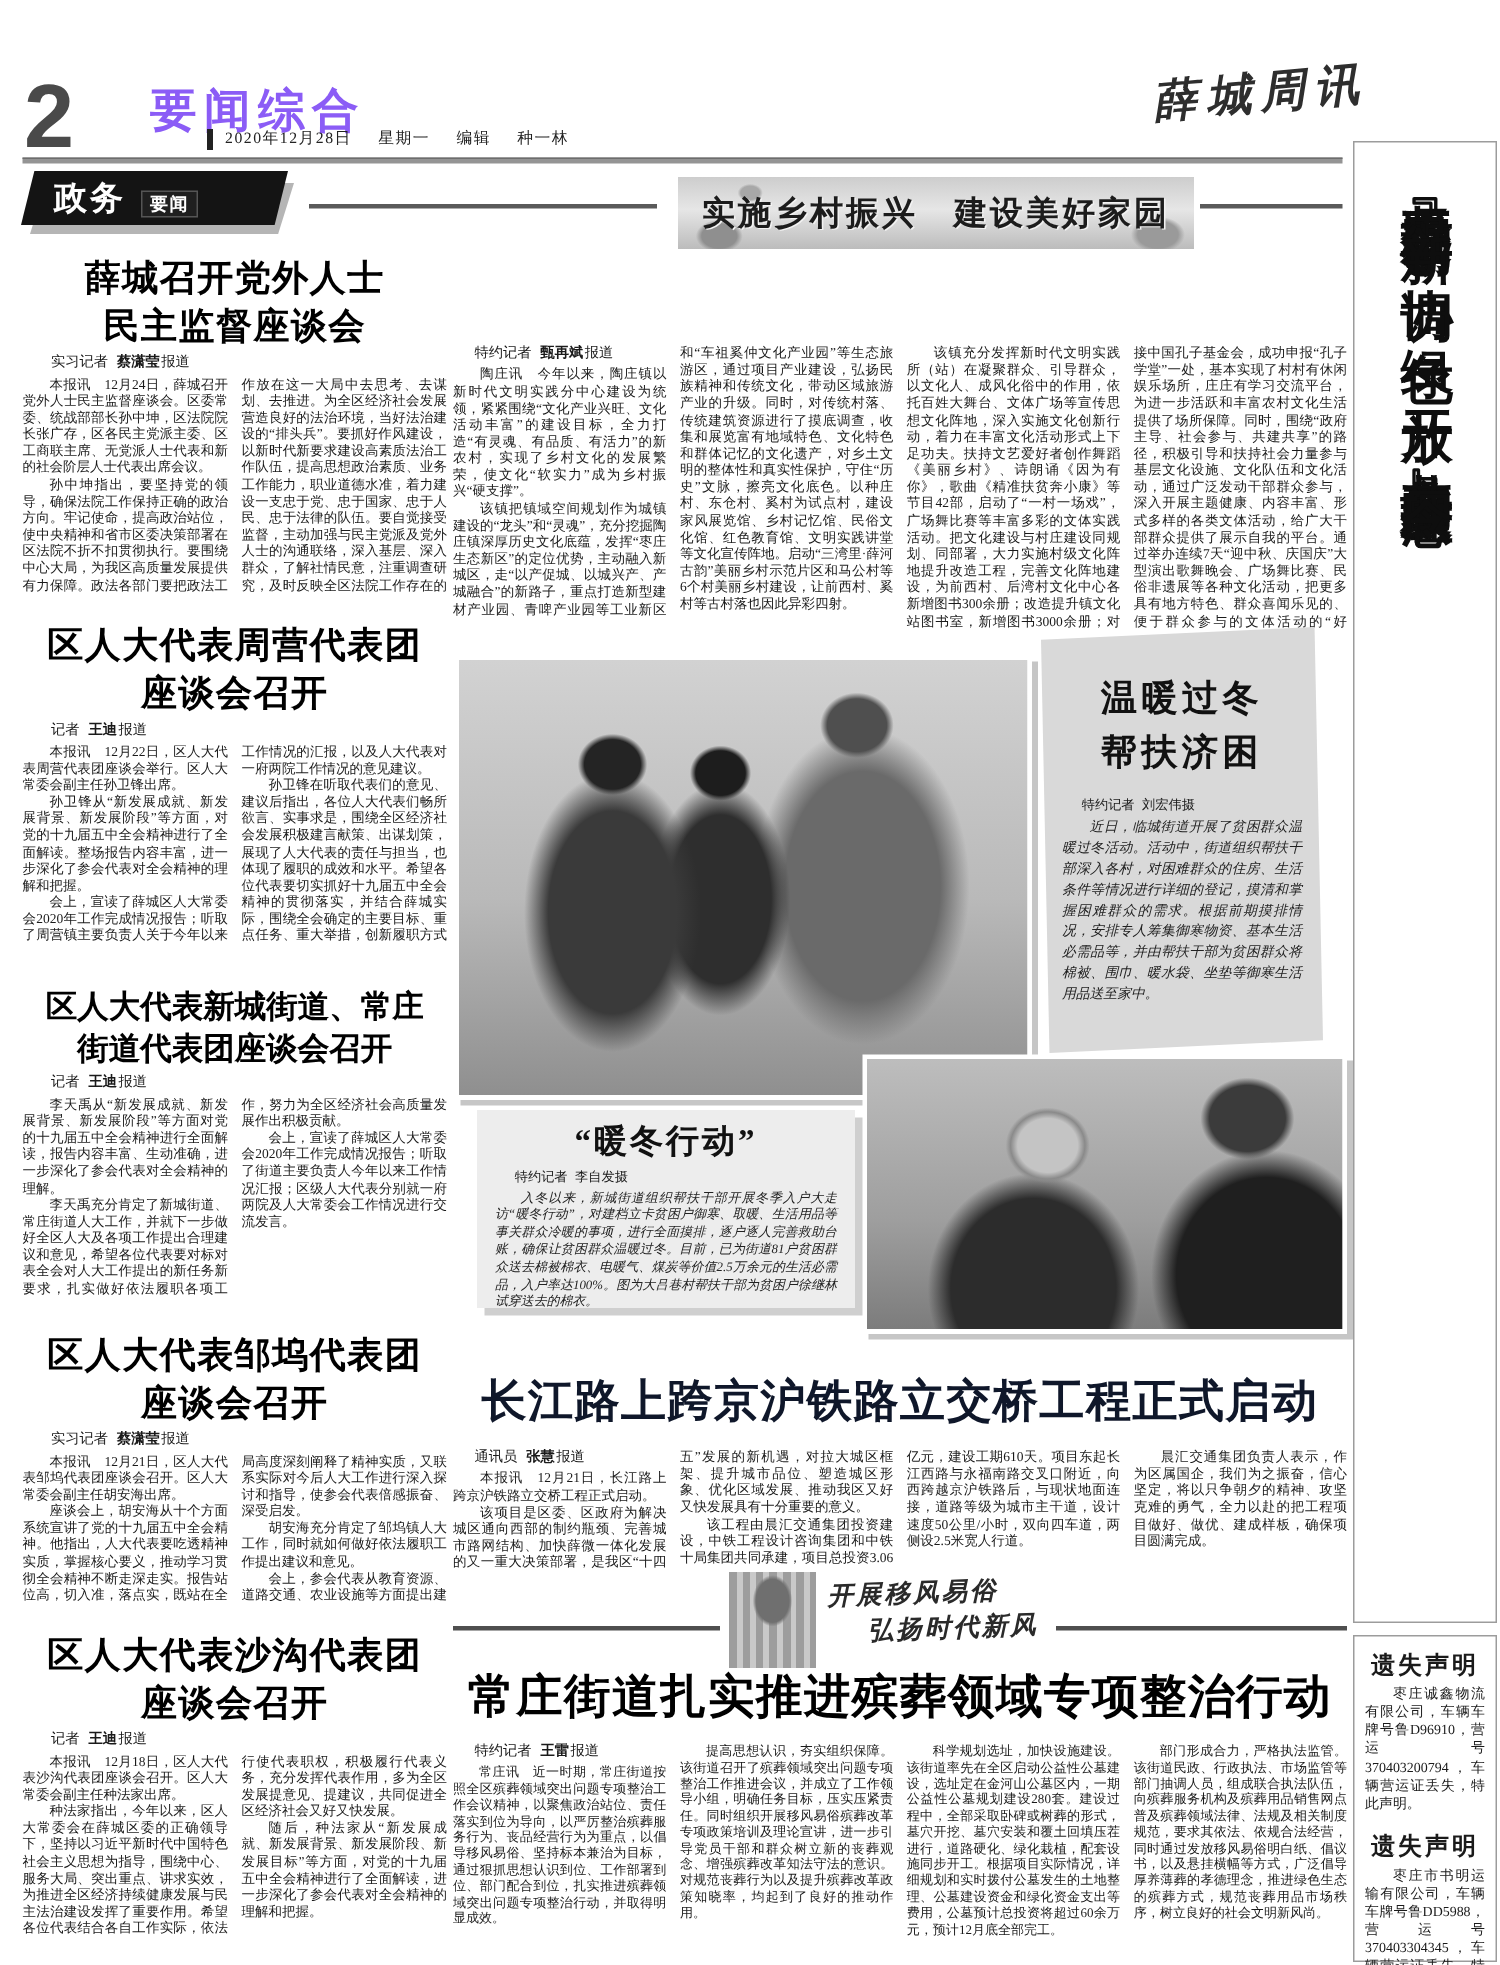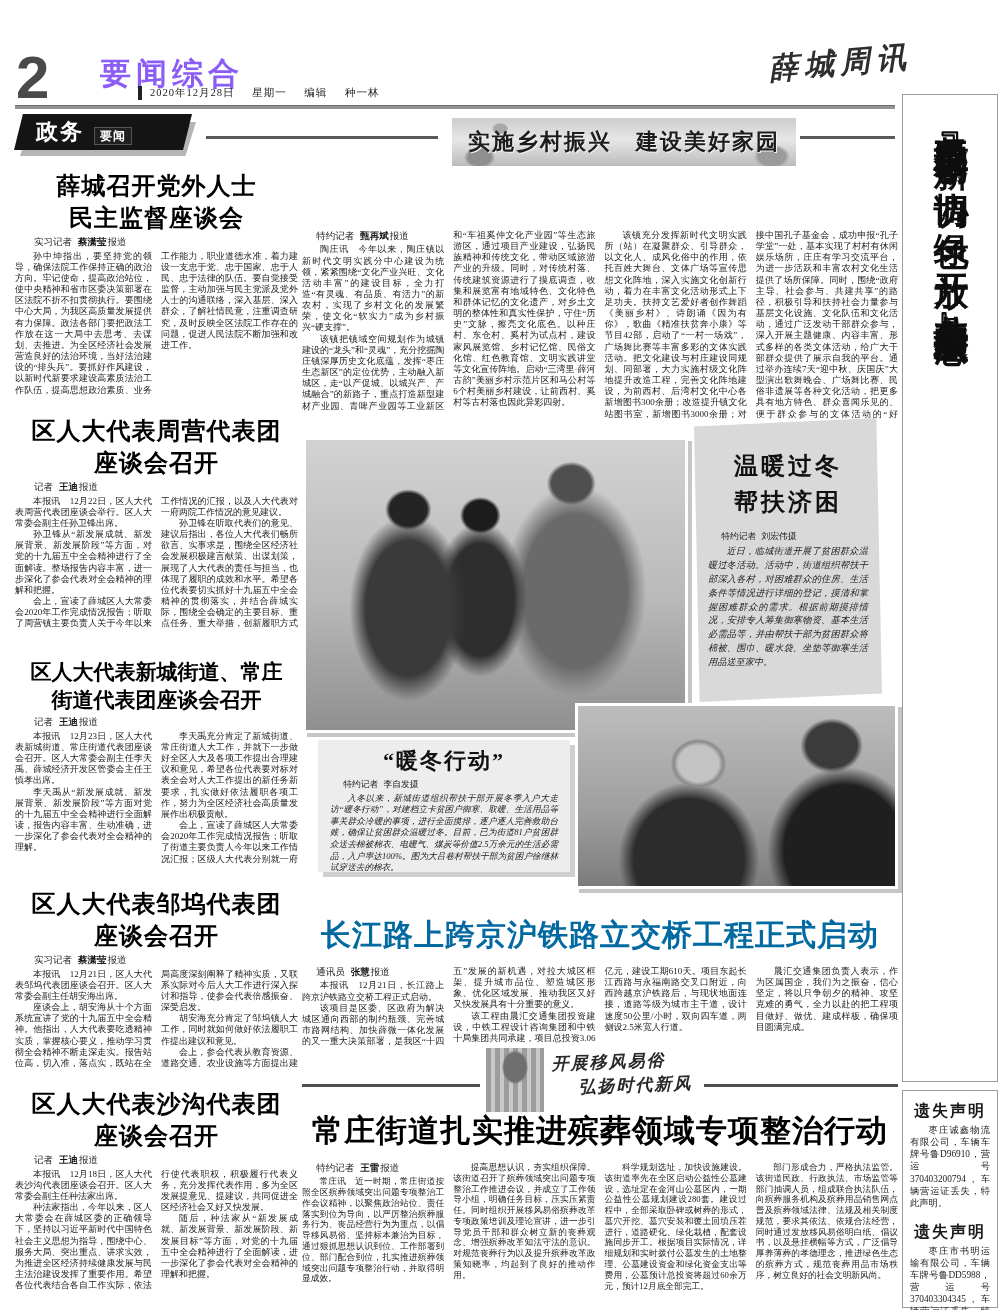--- a/index.html
+++ b/index.html
@@ -106,21 +106,21 @@
   .bx-text{font:italic 400 9.2px/1.5 var(--serif);text-align:justify;text-indent:2em;color:#222;}
 
   .nd-box{position:absolute;left:318px;top:740px;width:252px;height:132px;background:#ededed;
           box-shadow:5px 5px 0 #cfcfcf;padding:8px 12px 0 12px;}
   .nd-box .bx-title{font:700 22px/1.2 var(--serif);text-align:center;letter-spacing:2px;color:#111;}
   .nd-box .bx-byline{margin:4px 0 2px;}
   .nd-box .bx-text{font-size:8.6px;line-height:1.35;}
 
   
   .bridge-title{position:absolute;left:302px;top:918px;width:596px;text-align:center;
-                font:900 30px/1.1 var(--serif);letter-spacing:1px;color:#0369a1;}
+                font:900 30px/1.1 var(--serif);letter-spacing:1px;color:#0f172a;}
   .bridge-body{position:absolute;left:302px;top:966px;width:596px;height:96px;}
   .bridge-body .body{column-count:4;height:82px;}
 
   
   .yf-banner{position:absolute;left:302px;top:1060px;width:596px;height:54px;}
   .yf-banner .line{position:absolute;top:24px;height:3px;background:#4f4f4f;}
   .yf-banner .line.l{left:0;width:178px;}
   .yf-banner .line.r{left:402px;width:194px;}
   .yf-graphic{position:absolute;left:184px;top:-12px;width:58px;height:64px;
     background:
@@ -185,20 +185,21 @@
 
   <div class="art left-art" style="top:170px;height:243px;">
     <div class="t-lines">
       <div>薛城召开党外人士</div>
         <div>民主监督座谈会</div>
     </div>
     <div class="byline">
       <span>实习记者</span><span class="rep">蔡潇莹</span><span class="sfx">报道</span>
     </div>
     <div class="body" style="height:150px;">
+        <p class="para">本报讯　12月24日，薛城召开党外人士民主监督座谈会。区委常委、统战部部长孙中坤，区法院院长张广存，区各民主党派主委、区工商联主席、无党派人士代表和新的社会阶层人士代表出席会议。</p>
         <p class="para">孙中坤指出，要坚持党的领导，确保法院工作保持正确的政治方向。牢记使命，提高政治站位，使中央精神和省市区委决策部署在区法院不折不扣贯彻执行。要围绕中心大局，为我区高质量发展提供有力保障。政法各部门要把政法工作放在这一大局中去思考、去谋划、去推进。为全区经济社会发展营造良好的法治环境，当好法治建设的“排头兵”。要抓好作风建设，以新时代新要求建设高素质法治工作队伍，提高思想政治素质、业务工作能力，职业道德水准，着力建设一支忠于党、忠于国家、忠于人民、忠于法律的队伍。要自觉接受监督，主动加强与民主党派及党外人士的沟通联络，深入基层、深入群众，了解社情民意，注重调查研究，及时反映全区法院工作存在的问题，促进人民法院不断加强和改进工作。</p>
       </div>
   </div>
 
   <div class="art left-art" style="top:415px;height:241px;">
     <div class="t-lines">
       <div>区人大代表周营代表团</div>
         <div>座谈会召开</div>
     </div>
     <div class="byline">
@@ -214,21 +215,20 @@
 
   <div class="art left-art condensed" style="top:658px;height:228px;">
     <div class="t-lines">
       <div>区人大代表新城街道、常庄</div>
         <div>街道代表团座谈会召开</div>
     </div>
     <div class="byline">
       <span>记者</span><span class="rep">王迪</span><span class="sfx">报道</span>
     </div>
     <div class="body" style="height:143px;">
-        <p class="para">本报讯　12月23日，区人大代表新城街道、常庄街道代表团座谈会召开。区人大常委会副主任李天禹、薛城经济开发区管委会主任王慎孝出席。</p>
         <p class="para">李天禹从“新发展成就、新发展背景、新发展阶段”等方面对党的十九届五中全会精神进行全面解读，报告内容丰富、生动准确，进一步深化了参会代表对全会精神的理解。</p>
         <p class="para">李天禹充分肯定了新城街道、常庄街道人大工作，并就下一步做好全区人大及各项工作提出合理建议和意见，希望各位代表要对标对表全会对人大工作提出的新任务新要求，扎实做好依法履职各项工作，努力为全区经济社会高质量发展作出积极贡献。</p>
         <p class="para">会上，宣读了薛城区人大常委会2020年工作完成情况报告；听取了街道主要负责人今年以来工作情况汇报；区级人大代表分别就一府两院及人大常委会工作情况进行交流发言。</p>
       </div>
   </div>
 
   <div class="art left-art" style="top:888px;height:198px;">
     <div class="t-lines">
       <div>区人大代表邹坞代表团</div>
         <div>座谈会召开</div>

